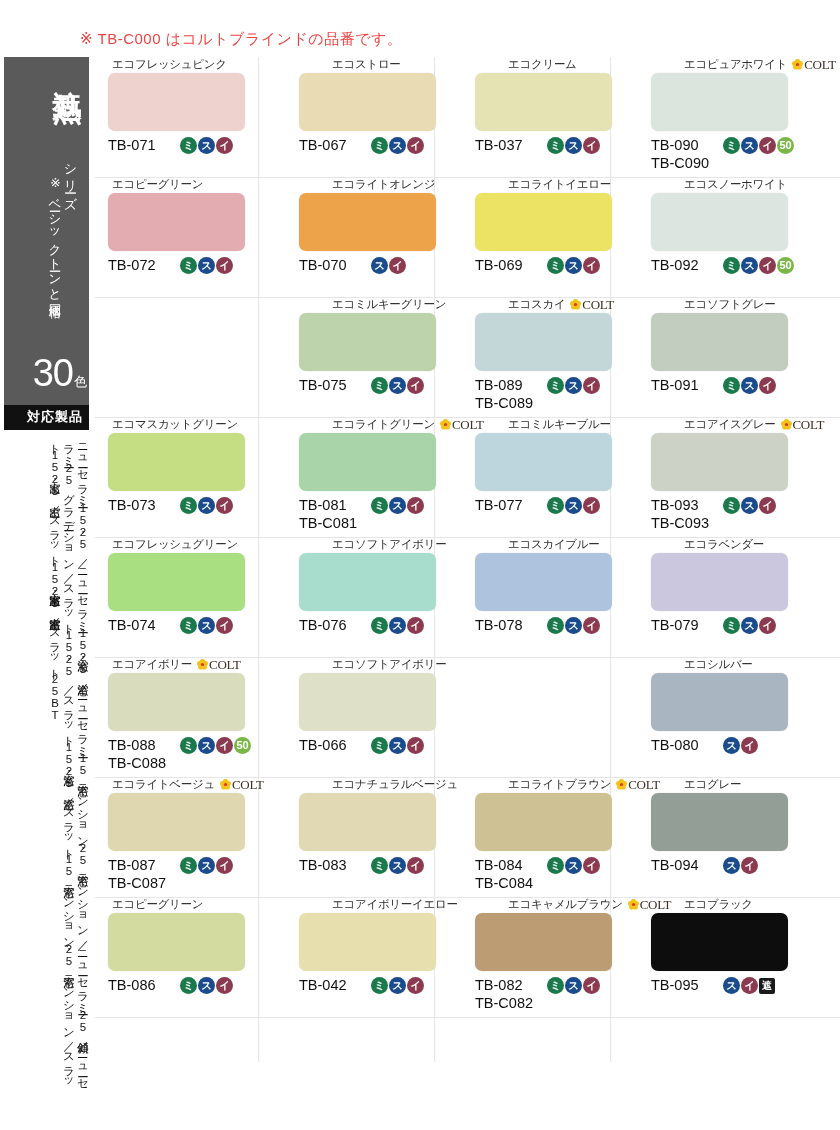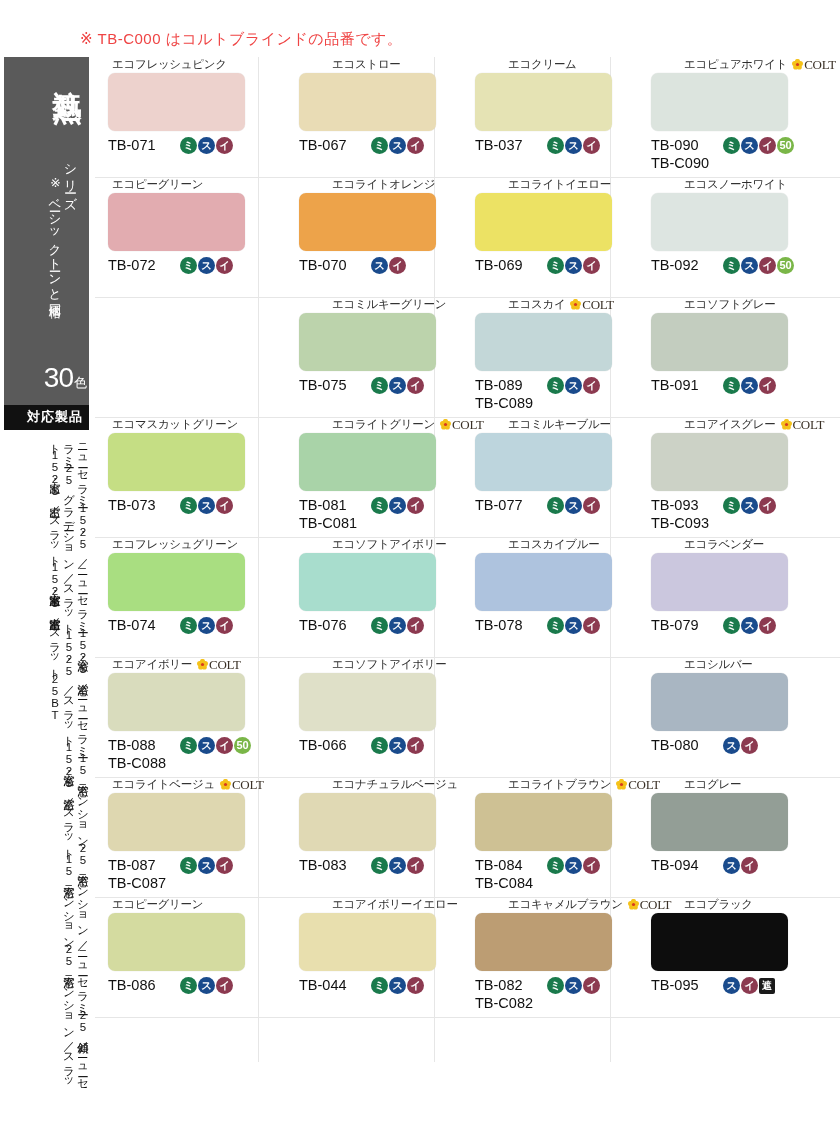--- a/index.html
+++ b/index.html
@@ -63,21 +63,21 @@
     letter-spacing: 0.5px;
   }
   #sb-count {
     position: absolute;
     left: 0; right: 2px;
     bottom: 38px;
     text-align: right;
     line-height: 1;
   }
   #sb-count .num {
-    font-size: 28px;
+    font-size: 38px;
     font-weight: 300;
     letter-spacing: -1px;
   }
   #sb-count .unit {
     font-size: 13px;
     margin-left: 1px;
   }
   #sb-target {
     position: absolute;
     left: 0; bottom: 0;
@@ -741,21 +741,21 @@
             <span class="badge i">イ</span>
           </div>
         </div>
       </div>
       <div class="cell">
         <div class="cname">
           <span>エコアイボリーイエロー</span>
         </div>
         <div class="swatch" style="background: rgb(232, 223, 174);"></div>
         <div class="cfoot">
-          <div class="codes">TB-044</div>
+          <div class="codes">TB-042</div>
           <div class="badges">
             <span class="badge mi">ミ</span>
             <span class="badge su">ス</span>
             <span class="badge i">イ</span>
           </div>
         </div>
       </div>
       <div class="cell">
         <div class="cname">
           <span>エコキャメルブラウン</span>

